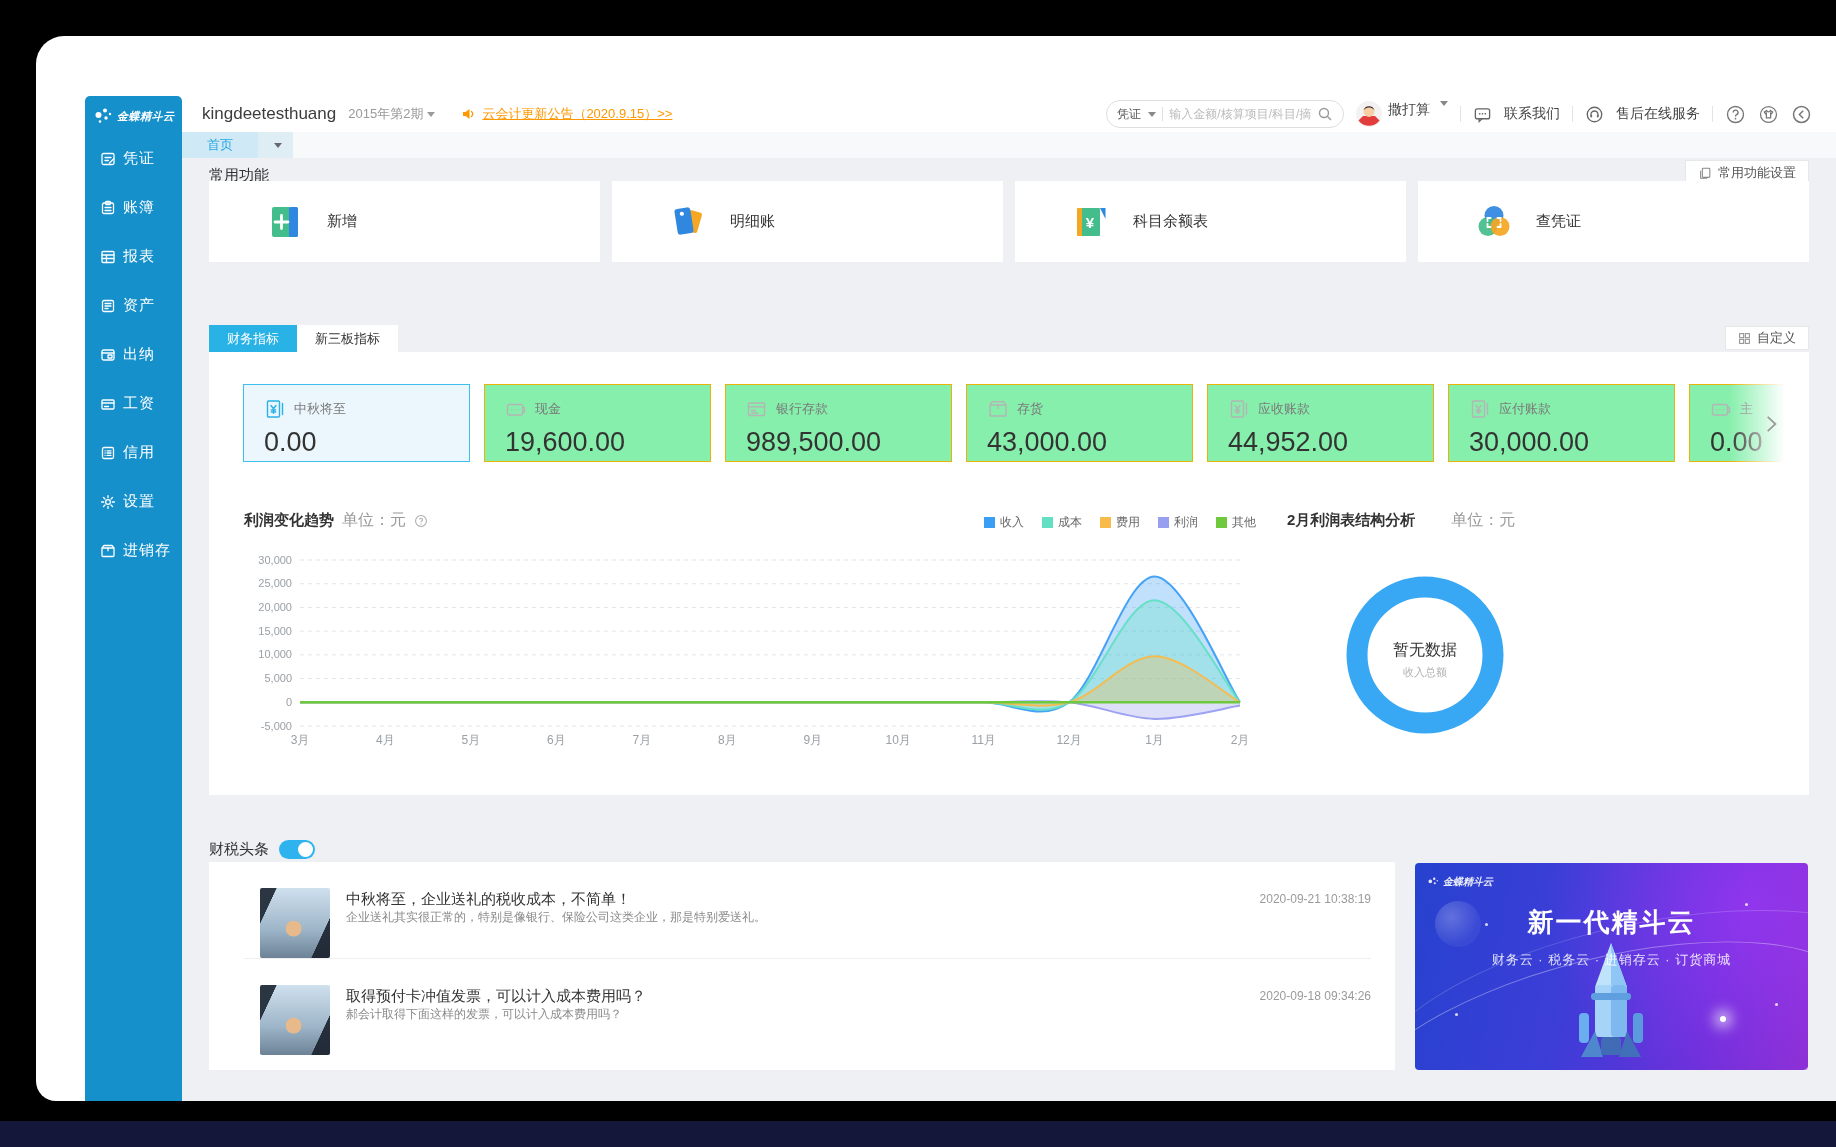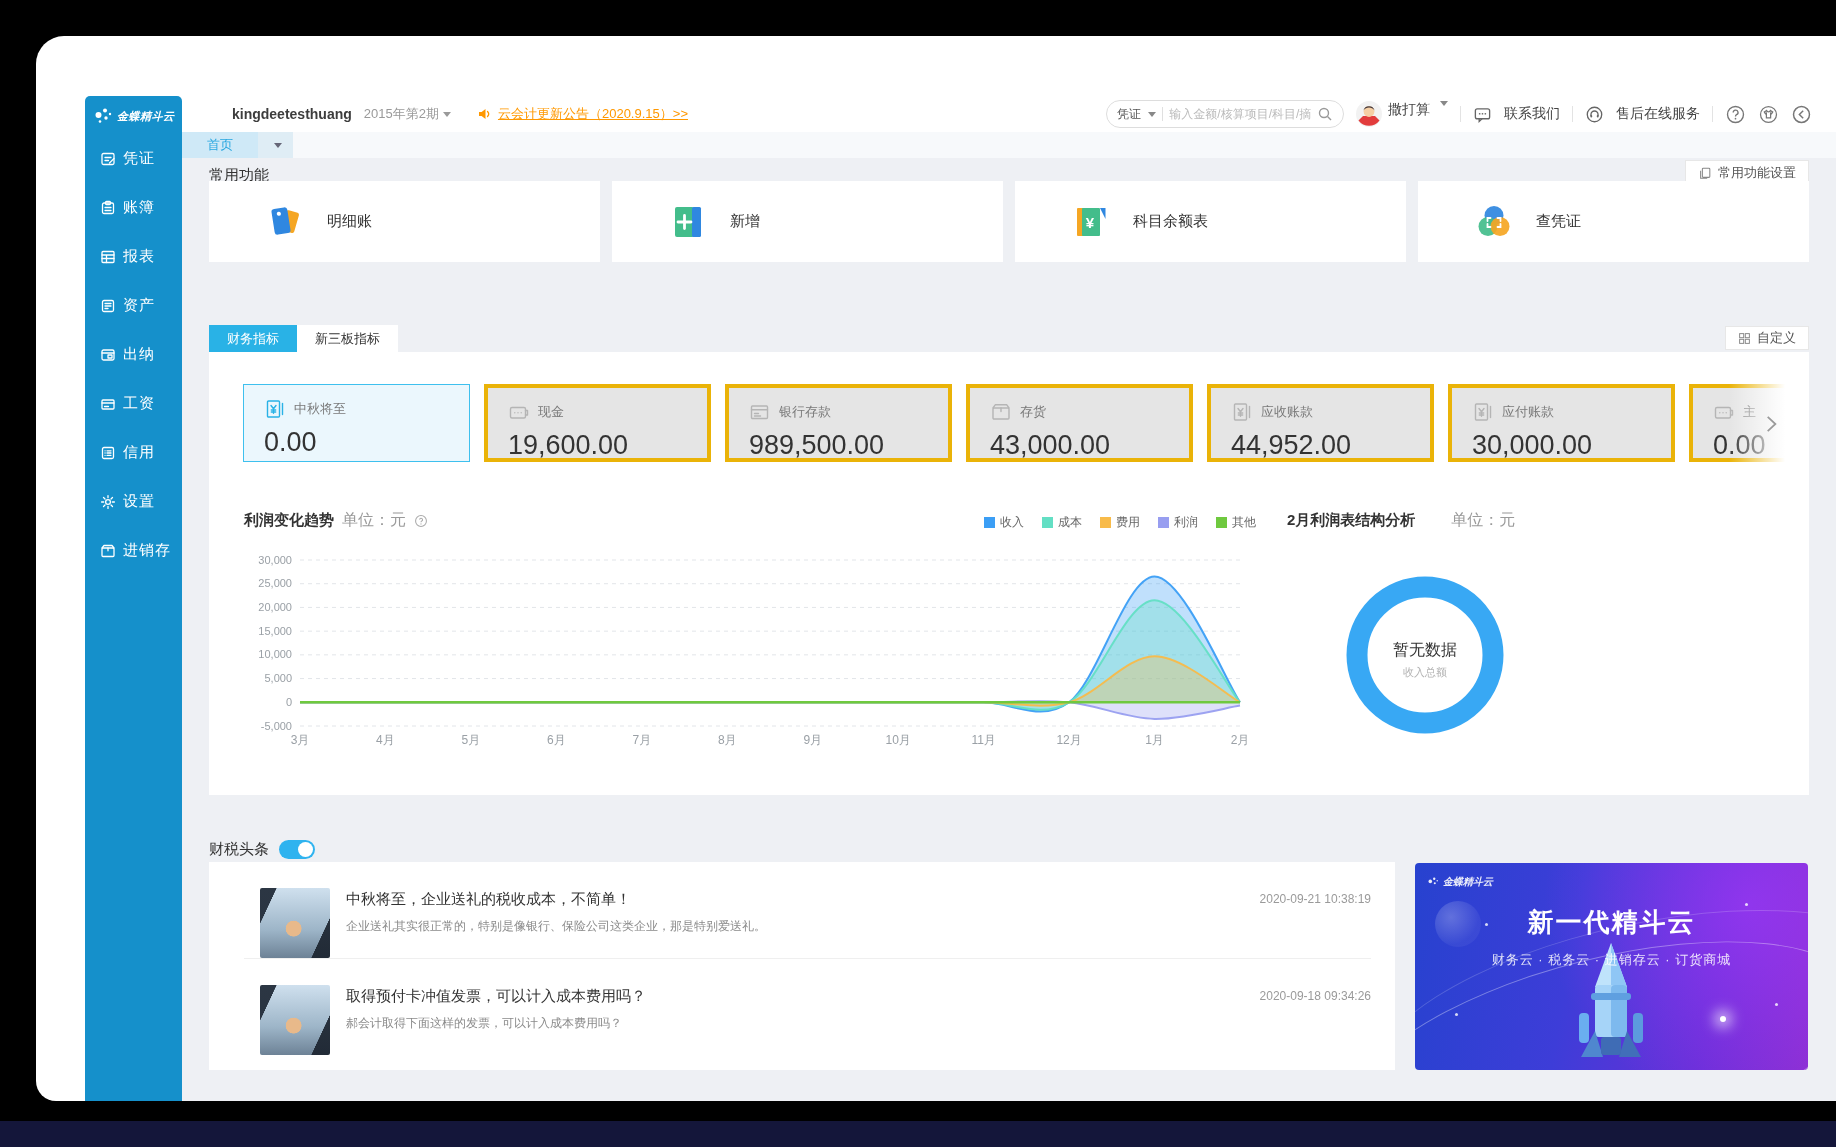--- a/index.html
+++ b/index.html
@@ -13,21 +13,21 @@
   .sidebar{position:absolute;left:49px;top:60px;width:97px;bottom:0;background:#1590cb;border-radius:5px 5px 0 0}
   .logo{display:flex;align-items:center;gap:4px;padding:10px 6px 8px 8px;color:#fff}
   .logo-text{font-size:11px;font-weight:bold;font-style:italic;letter-spacing:.5px;white-space:nowrap}
   .side-item{height:49px;display:flex;align-items:center;gap:7px;padding-left:15px;color:#fff;cursor:pointer;font-size:15px}
   .side-label{white-space:nowrap;letter-spacing:1px}
   .icn{display:inline-flex;align-items:center;justify-content:center}
   .icn svg{display:block}
 
   
   .topbar{position:absolute;left:146px;top:60px;right:0;height:36px;background:#fff;display:flex;align-items:center}
-  .account-name{font-size:14px;font-weight:bold;color:#3d3d3d;margin-left:50px}
+  .account-name{font-size:17px;font-weight:normal;color:#3d3d3d;margin-left:20px}
   .period{font-size:13px;color:#9a9a9a;margin-left:12px}
   .caret-down{display:inline-block;width:0;height:0;border-left:4px solid transparent;border-right:4px solid transparent;border-top:5px solid #9a9a9a;margin-left:4px;vertical-align:middle}
   .announce{display:flex;align-items:center;gap:5px;margin-left:26px}
   .announce-link{font-size:13px;color:#ff9800;text-decoration:underline;cursor:pointer}
   .top-right{margin-left:auto;display:flex;align-items:center;gap:12px;padding-right:24px}
   .search-pill{width:238px;height:28px;border:1px solid #ddd;border-radius:15px;background:#fff;display:flex;align-items:center;padding:0 10px;gap:6px}
   .search-cat{font-size:12px;color:#555;white-space:nowrap}
   .pill-div{width:1px;height:14px;background:#e0e0e0}
   .search-ph{font-size:12px;color:#bbb;flex:1;white-space:nowrap;overflow:hidden}
   .user-chip{display:flex;gap:6px;cursor:pointer}
@@ -54,21 +54,21 @@
 
   .ind-tabs{position:absolute;left:27px;top:167px;display:flex}
   .ind-tab{height:27px;padding:0 18px;display:flex;align-items:center;font-size:13px;cursor:pointer;background:#fff;color:#333}
   .ind-tab.active{background:#29b2e6;color:#fff}
   .customize-btn{right:27px;top:168px;height:24px}
 
   .panel{background:#fff}
   .ind-panel{position:absolute;left:27px;top:194px;width:1600px;height:443px;overflow:hidden}
 
   .metric-row{position:absolute;left:34px;top:32px;display:flex;gap:14px}
-  .mcard{width:227px;height:78px;background:#e5e5e5;border:4px solid #eab308;padding:13px 0 0 20px;cursor:pointer;flex:none}
+  .mcard{width:227px;height:78px;background:#86efac;border:1px solid #eab308;padding:13px 0 0 20px;cursor:pointer;flex:none}
   .mcard.sel{background:#ebf7fd;border:1px solid #3ec0ee}
   .mhead{display:flex;align-items:center;gap:8px;color:#b5b5b5}
   .mcard.sel .mhead{color:#29b2e6}
   .mlabel{font-size:13px;color:#7a7a7a}
   .mvalue{font-size:27px;color:#333;margin-top:7px}
   .metric-fade{position:absolute;right:0;top:30px;width:80px;height:82px;background:linear-gradient(90deg,rgba(255,255,255,0),#fff 70%)}
   .metric-next{position:absolute;right:26px;top:60px;width:24px;height:24px;color:#9a9a9a;cursor:pointer}
 
   .chart-head{position:absolute;left:35px;top:158px;display:flex;align-items:center;gap:8px}
   .chart-title{font-size:15px;font-weight:bold;color:#333}
@@ -88,21 +88,21 @@
   .toggle .knob{position:absolute;right:2px;top:2px;width:15px;height:15px;border-radius:50%;background:#fff}
   .news-panel{position:absolute;left:27px;top:704px;width:1186px;height:208px;overflow:hidden}
   .news-item{position:relative;height:96px;padding:26px 24px 0 51px;display:flex;cursor:pointer}
   .thumb{width:70px;height:70px;flex:none;border-radius:2px;background:
     linear-gradient(115deg,rgba(35,45,58,.95) 0 16%,rgba(35,45,58,0) 16.5%),
     linear-gradient(295deg,rgba(25,33,44,.9) 0 18%,rgba(25,33,44,0) 18.5%),
     radial-gradient(circle at 48% 58%,#e8b98a 0 14%,rgba(232,185,138,0) 15%),
     linear-gradient(180deg,#cfe0ee 0%,#9db5c8 60%,#6d8296 100%)}
   .nbody{margin-left:16px;flex:1;min-width:0}
   .ntitle{font-size:15px;color:#333;margin-top:2px;white-space:nowrap}
-  .nsum{font-size:12px;color:#8a8a8a;margin-top:9px;white-space:nowrap}
+  .nsum{font-size:12px;color:#8a8a8a;margin-top:0;white-space:nowrap}
   .ndate{font-size:12px;color:#9a9a9a;flex:none;margin-top:4px}
   .news-div{height:1px;background:#efefef;margin:0 24px 0 35px}
 
   .banner{position:absolute;left:1233px;top:705px;width:393px;height:207px;border-radius:4px;overflow:hidden;cursor:pointer;
     background:radial-gradient(circle at 85% 20%,rgba(170,60,255,.55),rgba(170,60,255,0) 55%),
                linear-gradient(100deg,#2742cf 0%,#3d3dd8 40%,#6a2fd8 75%,#8b2fd2 100%)}
   .banner-logo{position:absolute;left:12px;top:12px;display:flex;align-items:center;gap:4px;color:#fff;opacity:.9}
   .banner-logo span{font-size:10px;font-style:italic;font-weight:bold}
   .banner-title{position:absolute;left:0;right:0;top:42px;text-align:center;color:#fff;font-size:26px;font-weight:bold;letter-spacing:2px}
   .banner-sub{position:absolute;left:0;right:0;top:88px;text-align:center;color:rgba(255,255,255,.85);font-size:13px;letter-spacing:1px}
@@ -327,36 +327,36 @@
               <rect x="5" y="2.5" width="8.5" height="10.5" rx="1"></rect>
               <path d="M3 5.5V14h7.5"></path>
             </svg>
         </span>
         <span>常用功能设置</span>
       </button>
       <div class="quick-cards" id="quick-cards">
           <div class="qcard">
             <span class="icn">
               <svg width="36" height="36" viewBox="0 0 36 36">
+                <rect x="5" y="3" width="19" height="30" rx="2" fill="#43bd8b"></rect>
+                <rect x="22" y="3" width="9" height="30" rx="1.5" fill="#2f87e0"></rect>
+                <path d="M14.5 11.5v13M8 18h13" stroke="#fff" stroke-width="2.8" stroke-linecap="round"></path>
+              </svg>
+            </span>
+            <span class="qlabel">新增</span>
+          </div>
+          <div class="qcard">
+            <span class="icn">
+              <svg width="36" height="36" viewBox="0 0 36 36">
                 <rect x="17" y="7" width="13" height="21" rx="2" fill="#f5a623" transform="rotate(16 23 17)"></rect>
                 <rect x="6" y="4" width="16" height="26" rx="3" fill="#2f87e0" transform="rotate(-9 14 17)"></rect>
                 <circle cx="13" cy="9.5" r="2.1" fill="#fff" transform="rotate(-9 14 17)"></circle>
               </svg>
             </span>
             <span class="qlabel">明细账</span>
-          </div>
-          <div class="qcard">
-            <span class="icn">
-              <svg width="36" height="36" viewBox="0 0 36 36">
-                <rect x="5" y="3" width="19" height="30" rx="2" fill="#43bd8b"></rect>
-                <rect x="22" y="3" width="9" height="30" rx="1.5" fill="#2f87e0"></rect>
-                <path d="M14.5 11.5v13M8 18h13" stroke="#fff" stroke-width="2.8" stroke-linecap="round"></path>
-              </svg>
-            </span>
-            <span class="qlabel">新增</span>
           </div>
           <div class="qcard">
             <span class="icn">
               <svg width="36" height="36" viewBox="0 0 36 36">
                 <rect x="4" y="4" width="7" height="28" rx="1" fill="#f5a623"></rect>
                 <rect x="9" y="4" width="18" height="28" rx="1" fill="#43bd8b"></rect>
                 <path d="M27 4h5.5v11z" fill="#2f87e0"></path>
                 <text x="17" y="24" font-size="15" fill="#fff" text-anchor="middle" font-weight="bold">¥</text>
               </svg>
             </span>

